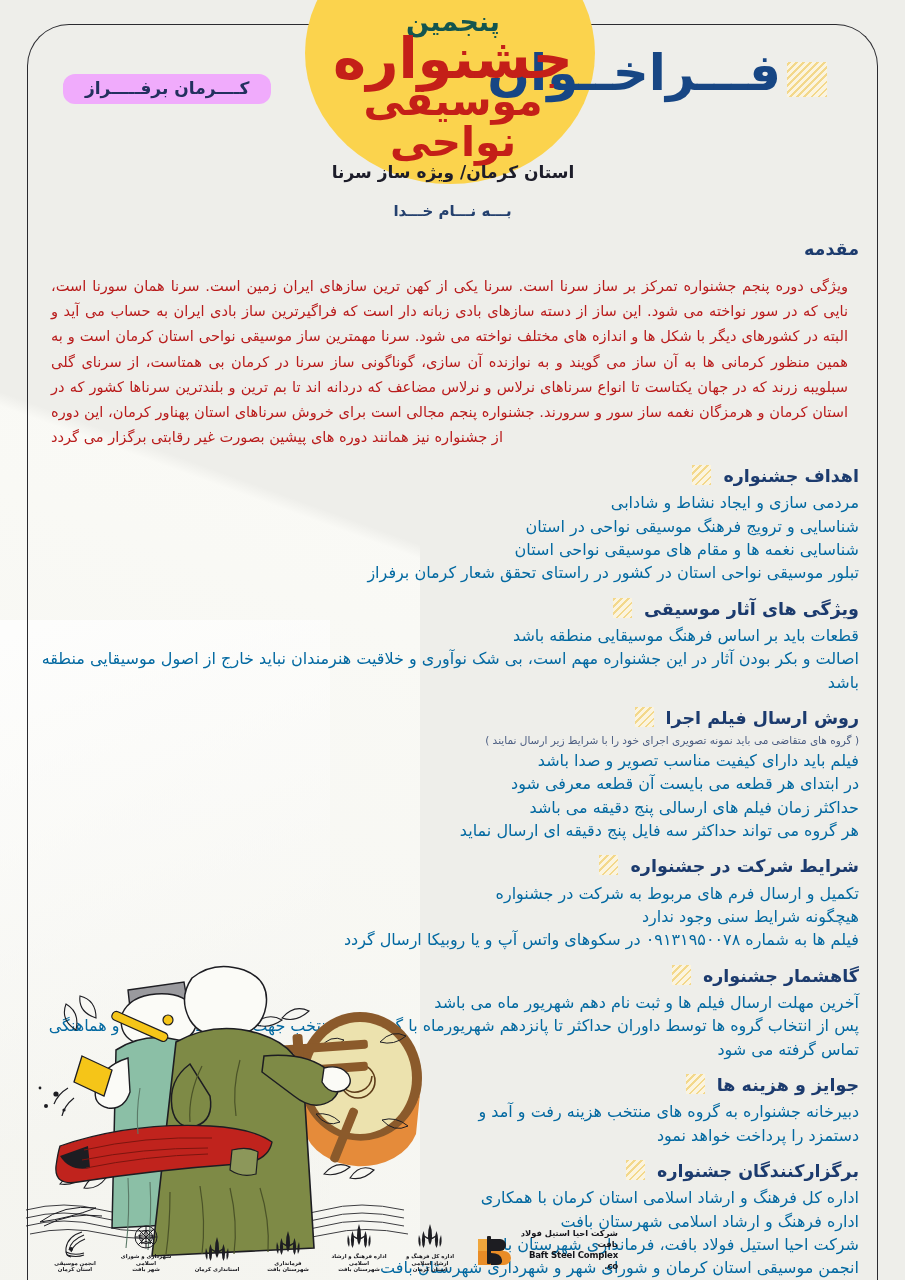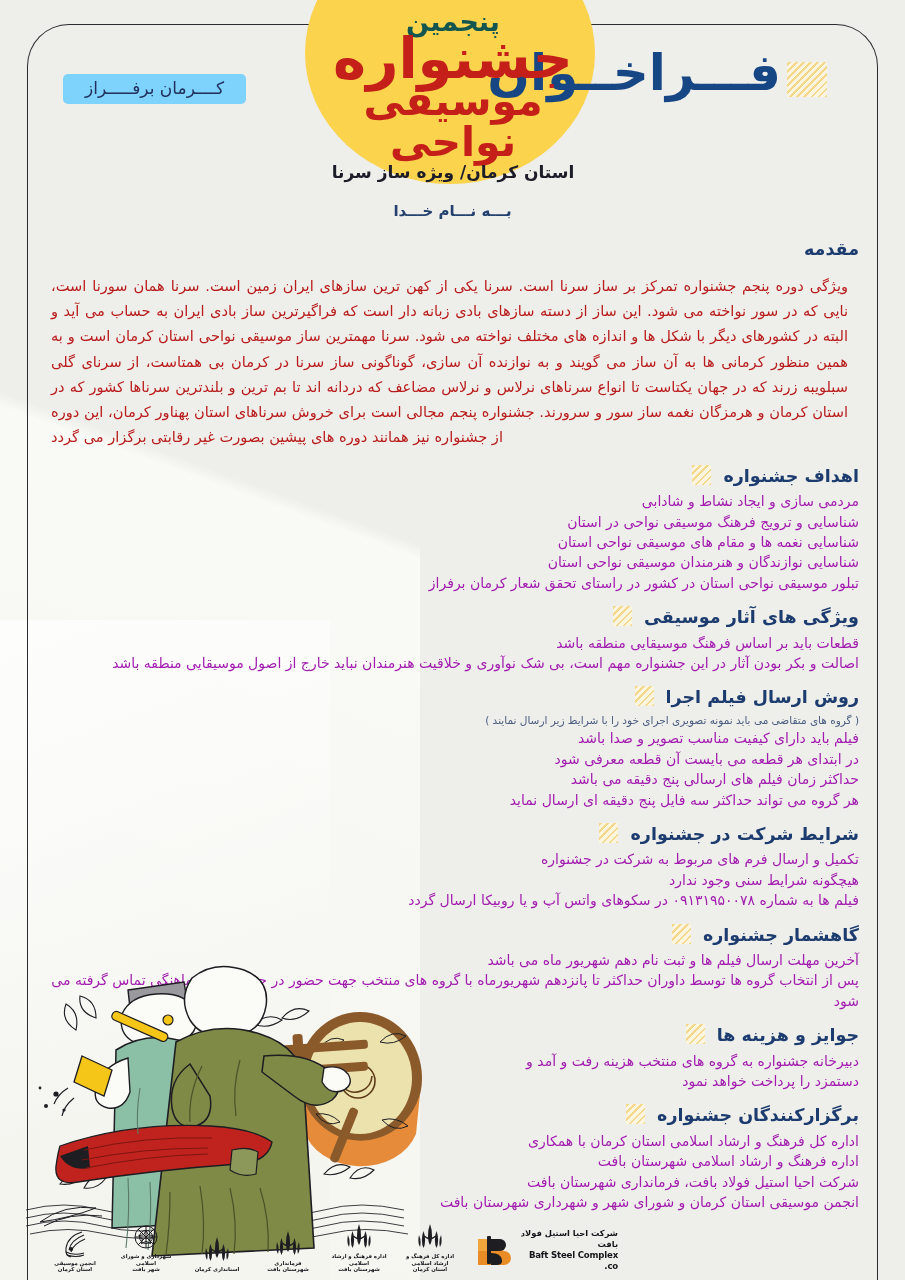--- a/index.html
+++ b/index.html
@@ -56,25 +56,25 @@
       #f3d88b 0px, #f3d88b 2px,
       #fbf4df 2px, #fbf4df 5px);
   }
   .hatch-big{
     position:absolute;right:78px;top:62px;
     width:40px;height:35px;
   }
 
   .kerman-pill{
     position:absolute;left:63px;top:74px;
-    background:#7dd3fc;
-    border-radius:5px;
+    background:#f0abfc;
+    border-radius:12px;
     padding:4px 22px 6px 22px;
     color:#22305e;
-    font-size:17px;font-weight:normal;
+    font-size:17px;font-weight:bold;
     letter-spacing:.5px;
     white-space:nowrap;
   }
 
   .farakhan{
     position:absolute;right:124px;top:48px;
     color:#174684;
     font-size:50px;font-weight:bold;
     letter-spacing:2px;
     white-space:nowrap;
@@ -117,24 +117,24 @@
   }
   h2.sec .marker{
     display:inline-block;
     width:19px;height:20px;
     vertical-align:-3px;
     margin-right:6px;
   }
   .sec-block{margin-bottom:11px;}
   .sec-block p{
     margin:0;
-    font-size:14px;
+    font-size:16px;
     line-height:1.46;
     text-align:right;
-    color:#a21caf;
+    color:#0369a1;
   }
   .sec-block p.small{
     font-size:10.5px;
     color:#4a5c80;
     line-height:1.5;
   }
 
   .intro{
     margin-bottom:14px;
   }
@@ -215,21 +215,20 @@
     </div>
 
     <div class="sec-block">
       <h2 class="sec">
         <span>اهداف جشنواره</span>
         <span class="marker hatch"></span>
       </h2>
       <p>مردمی سازی و ایجاد نشاط و شادابی</p>
       <p>شناسایی و ترویج فرهنگ موسیقی نواحی در استان</p>
       <p>شناسایی نغمه ها و مقام های موسیقی نواحی استان</p>
-      <p>شناسایی نوازندگان و هنرمندان موسیقی نواحی استان</p>
       <p>تبلور موسیقی نواحی استان در کشور در راستای تحقق شعار کرمان برفراز</p>
     </div>
 
     <div class="sec-block">
       <h2 class="sec">
         <span>ویژگی های آثار موسیقی</span>
         <span class="marker hatch"></span>
       </h2>
       <p>قطعات باید بر اساس فرهنگ موسیقایی منطقه باشد</p>
       <p>اصالت و بکر بودن آثار در این جشنواره مهم است، بی شک نوآوری و خلاقیت هنرمندان نباید خارج از اصول موسیقایی منطقه باشد</p>

